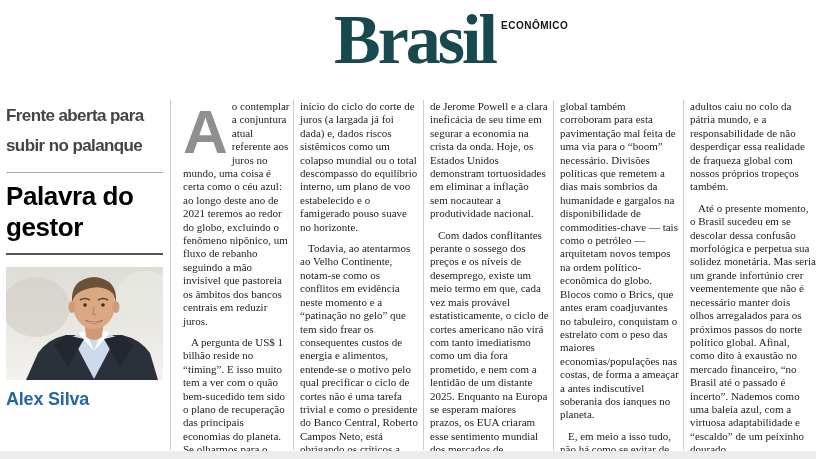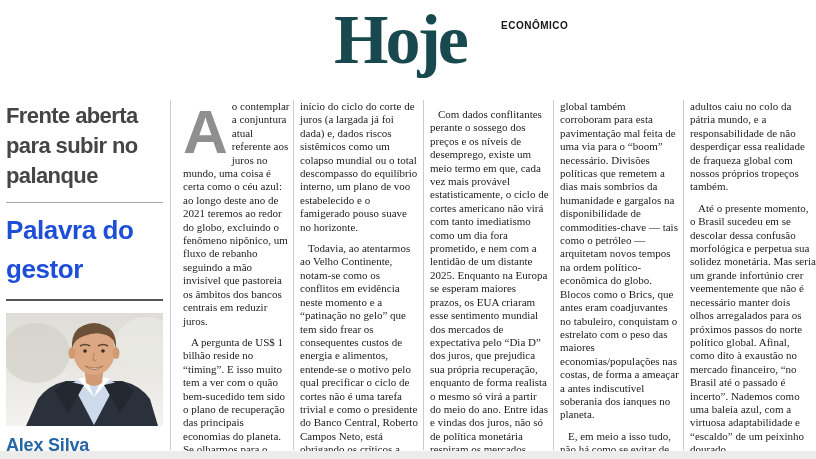--- a/index.html
+++ b/index.html
@@ -13,28 +13,28 @@
     display:block;font-family:"Liberation Serif",serif;font-weight:700;
     font-size:70px;line-height:72px;letter-spacing:-3px;color:#17494e;
   }
   .masthead .econ{
     position:absolute;top:16px;left:131px;font-size:10px;font-weight:700;
     letter-spacing:0.5px;color:#161616;margin-left:36px;
   }
   
   .rail{position:absolute;left:6px;top:101px;width:157px;}
   .rail h1{
-    margin:0;font-size:22px;line-height:30px;font-weight:700;
+    margin:0;font-size:17px;line-height:30px;font-weight:700;
     letter-spacing:-0.6px;color:#454545;
   }
   .rule{border:none;border-top:1px solid #a8a8a8;margin:11px 0 8px;}
   .rule.dark{border-top:2px solid #555;margin:10px 0 12px;}
   .rail h2{
-    margin:0;font-size:26px;line-height:39px;font-weight:700;
-    letter-spacing:-0.4px;color:#1d4ed8;
+    margin:0;font-size:26px;line-height:31px;font-weight:700;
+    letter-spacing:-0.4px;color:#000000;
   }
   .photo{width:157px;height:113px;overflow:hidden;}
   .author{
     margin-top:9px;font-size:18px;font-weight:700;letter-spacing:-0.2px;color:#2667a5;
   }
   
   .col{
     position:absolute;top:100px;
     font-family:"Liberation Serif",serif;font-size:11px;line-height:13.4px;color:#1c1c1c;
   }
@@ -59,21 +59,21 @@
   .biorule{border:none;border-top:1px solid #bdbdbd;margin:8px 0 6px;}
   .bottomstrip{position:absolute;left:0;top:451px;width:816px;height:8px;background:#ececea;}
 </style>
 </head>
 <body>
 
 <div class="page">
 
   <header class="masthead">
     <span class="econ">ECONÔMICO</span>
-    <span class="valor">Hoje</span>
+    <span class="valor">Brasil</span>
   </header>
 
   <aside class="rail">
     <h1>Frente aberta para subir no palanque</h1>
     <hr class="rule">
     <h2>Palavra do gestor</h2>
     <hr class="rule dark">
     <div class="photo">
       <svg width="157" height="113" viewBox="0 0 157 113" xmlns="http://www.w3.org/2000/svg">
         <defs>
@@ -129,20 +129,21 @@
 
   </div>
 
   <div class="col col2">
     <p>início do ciclo do corte de juros (a largada já foi dada) e, dados riscos sistêmicos como um colapso mundial ou o total descompasso do equilíbrio interno, um plano de voo estabelecido e o famigerado pouso suave no horizonte.</p>
     <p class="ind">Todavia, ao atentarmos ao Velho Continente, notam-se como os conflitos em evidência neste momento e a “patinação no gelo” que tem sido frear os consequentes custos de energia e alimentos, entende-se o motivo pelo qual precificar o ciclo de cortes não é uma tarefa trivial e como o presidente do Banco Central, Roberto Campos Neto, está obrigando os críticos a engolirem a seco. O mandato de Campos Neto, não custa lembrar, vai até o fim deste ano.</p>
 
   </div>
 
   <div class="col col3">
+    <p>de Jerome Powell e a clara ineficácia de seu time em segurar a economia na crista da onda. Hoje, os Estados Unidos demonstram tortuosidades em eliminar a inflação sem nocautear a produtividade nacional.</p>
     <p class="ind">Com dados conflitantes perante o sossego dos preços e os níveis de desemprego, existe um meio termo em que, cada vez mais provável estatisticamente, o ciclo de cortes americano não virá com tanto imediatismo como um dia fora prometido, e nem com a lentidão de um distante 2025. Enquanto na Europa se esperam maiores prazos, os EUA criaram esse sentimento mundial dos mercados de expectativa pelo “Dia D” dos juros, que prejudica sua própria recuperação, enquanto de forma realista o mesmo só virá a partir do meio do ano. Entre idas e vindas dos juros, não só de política monetária respiram os mercados.</p>
 
   </div>
 
   <div class="col col4">
     <p>global também corroboram para esta pavimentação mal feita de uma via para o “boom” necessário. Divisões políticas que remetem a dias mais sombrios da humanidade e gargalos na disponibilidade de commodities-chave — tais como o petróleo — arquitetam novos tempos na ordem político-econômica do globo. Blocos como o Brics, que antes eram coadjuvantes no tabuleiro, conquistam o estrelato com o peso das maiores economias/populações nas costas, de forma a ameaçar a antes indiscutível soberania dos ianques no planeta.</p>
     <p class="ind">E, em meio a isso tudo, não há como se evitar de comentar que nós, tupiniquins, celeiro do mundo, exportadores de minério, provedores de recursos aos chineses e intermediadores da dualidade econômica que se constrói no mundo, temos a frente aberta para subir no palanque e tomar as rédeas da nossa relevância nisso tudo. O bilhete dourado para se sentar na mesa dos</p>
   </div>
 
   <div class="col col5">

